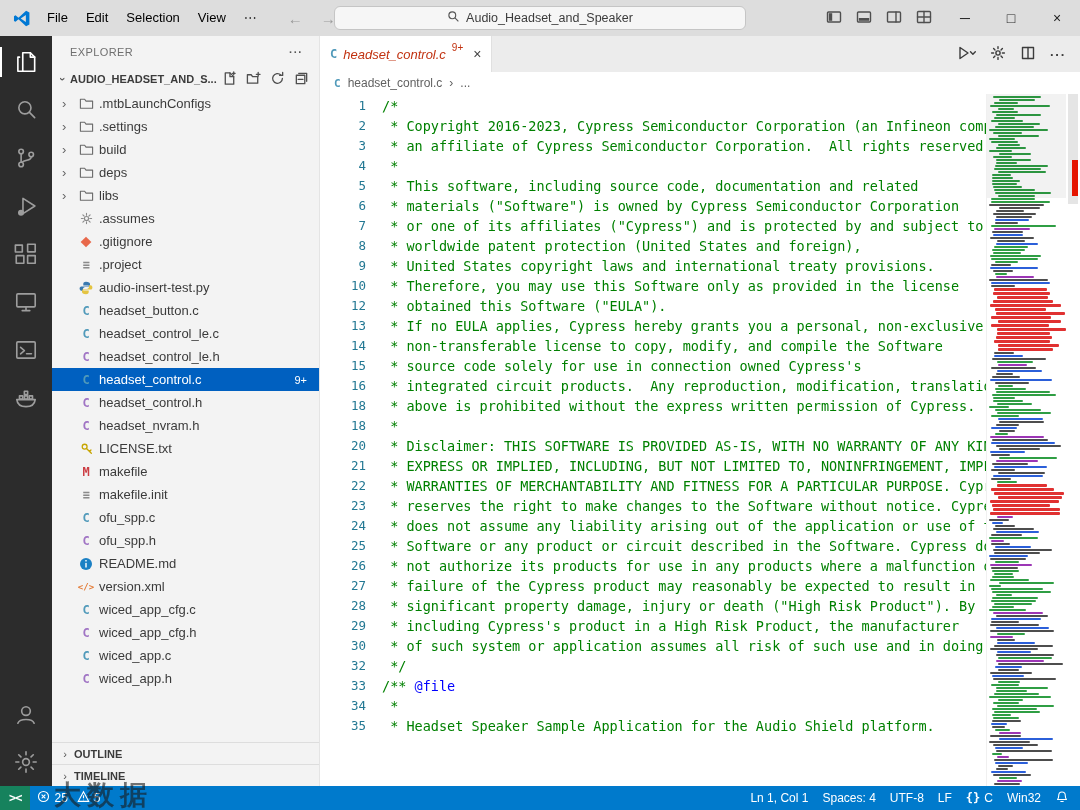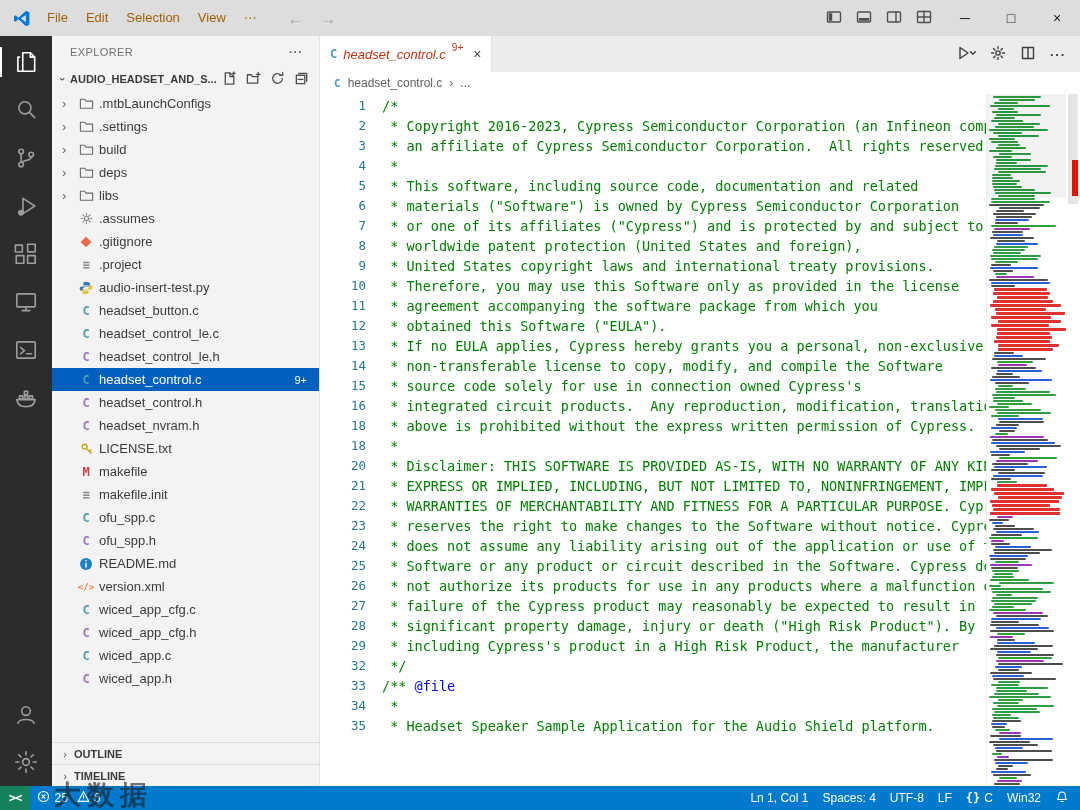--- a/index.html
+++ b/index.html
@@ -3,21 +3,21 @@
 <meta charset="utf-8">
 <style>
   * { margin:0; padding:0; box-sizing:border-box; }
   html,body { width:1080px; height:810px; overflow:hidden; }
   body { font-family:"Liberation Sans", sans-serif; font-size:13px; color:#333; background:#fff; position:relative; }
 
   
   #titlebar { position:absolute; top:0; left:0; right:0; height:36px; background:#dddddd; display:flex; align-items:center; z-index:5; }
   #logo { width:22px; height:22px; margin:0 6px 0 10px; display:flex; align-items:center; justify-content:center; }
   #menus { display:flex; }
-  .menu-item { padding:0 9px; line-height:36px; color:#a16207; font-size:13px; cursor:default; }
+  .menu-item { padding:0 9px; line-height:36px; color:#000000; font-size:13px; cursor:default; }
   #nav-arrows { margin-left:22px; display:flex; gap:18px; color:#9a9a9a; font-size:15px; }
   #searchbox { position:absolute; left:50%; transform:translateX(-50%); top:6px; width:412px; height:24px; background:#f6f6f6; border:1px solid #c5c5c5; border-radius:6px; display:flex; align-items:center; justify-content:center; gap:6px; color:#3c3c3c; font-size:12.5px; }
   #layout-controls { position:absolute; right:148px; top:0; height:36px; display:flex; gap:14px; align-items:center; color:#4f4f4f; }
   #window-controls { position:absolute; right:0; top:0; height:36px; display:flex; }
   .win-btn { width:46px; height:36px; display:flex; align-items:center; justify-content:center; font-size:14px; color:#1f1f1f; }
 
   
   #activitybar { position:absolute; top:36px; bottom:24px; left:0; width:52px; background:#2c2c2c; display:flex; flex-direction:column; align-items:center; padding-top:2px; }
   .ab-icon { width:52px; height:48px; display:flex; align-items:center; justify-content:center; color:#9d9d9d; position:relative; }
   .ab-icon.active { color:#ffffff; }
@@ -96,20 +96,29 @@
         <span class="menu-item">File</span>
         <span class="menu-item">Edit</span>
         <span class="menu-item">Selection</span>
         <span class="menu-item">View</span>
         <span class="menu-item">⋯</span>
       </div>
     <div id="nav-arrows">
       <span>←</span>
       <span>→</span>
     </div>
+    <div id="searchbox">
+      <span>
+        <svg width="13" height="13" viewBox="0 0 16 16" fill="none" stroke="#555" stroke-width="1.4">
+            <circle cx="6.5" cy="6.5" r="4.2"></circle>
+            <path d="M9.8 9.8L14 14"></path>
+          </svg>
+      </span>
+      <span>Audio_Headset_and_Speaker</span>
+    </div>
     <div id="layout-controls">
         <span><svg width="16" height="16" viewBox="0 0 16 16" fill="none" stroke="currentColor" stroke-width="1.4" stroke-linecap="round" stroke-linejoin="round">
             <rect x="1.5" y="3" width="13" height="10" rx="1"></rect>
             <rect x="2.8" y="4.2" width="3.4" height="7.6" fill="currentColor" stroke="none"></rect>
           </svg></span>
         <span><svg width="16" height="16" viewBox="0 0 16 16" fill="none" stroke="currentColor" stroke-width="1.4" stroke-linecap="round" stroke-linejoin="round">
             <rect x="1.5" y="3" width="13" height="10" rx="1"></rect>
             <rect x="2.8" y="9" width="10.4" height="2.8" fill="currentColor" stroke="none"></rect>
           </svg></span>
         <span><svg width="16" height="16" viewBox="0 0 16 16" fill="none" stroke="currentColor" stroke-width="1.4" stroke-linecap="round" stroke-linejoin="round">
@@ -515,24 +524,20 @@
         </div>
         <div class="cl">
           <span class="num">9</span>
           <span class="txt"><span class="tok-c"> * United States copyright laws and international treaty provisions.</span></span>
         </div>
         <div class="cl">
           <span class="num">10</span>
           <span class="txt"><span class="tok-c"> * Therefore, you may use this Software only as provided in the license</span></span>
         </div>
         <div class="cl">
-          <span class="num">11</span>
-          <span class="txt"><span class="tok-c"> * agreement accompanying the software package from which you</span></span>
-        </div>
-        <div class="cl">
           <span class="num">12</span>
           <span class="txt"><span class="tok-c"> * obtained this Software ("EULA").</span></span>
         </div>
         <div class="cl">
           <span class="num">13</span>
           <span class="txt"><span class="tok-c"> * If no EULA applies, Cypress hereby grants you a personal, non-exclusive,</span></span>
         </div>
         <div class="cl">
           <span class="num">14</span>
           <span class="txt"><span class="tok-c"> * non-transferable license to copy, modify, and compile the Software</span></span>
@@ -585,20 +590,24 @@
           <span class="num">27</span>
           <span class="txt"><span class="tok-c"> * failure of the Cypress product may reasonably be expected to result in</span></span>
         </div>
         <div class="cl">
           <span class="num">28</span>
           <span class="txt"><span class="tok-c"> * significant property damage, injury or death ("High Risk Product"). By</span></span>
         </div>
         <div class="cl">
           <span class="num">29</span>
           <span class="txt"><span class="tok-c"> * including Cypress's product in a High Risk Product, the manufacturer</span></span>
+        </div>
+        <div class="cl">
+          <span class="num">30</span>
+          <span class="txt"><span class="tok-c"> * of such system or application assumes all risk of such use and in doing</span></span>
         </div>
         <div class="cl">
           <span class="num">32</span>
           <span class="txt"><span class="tok-c"> */</span></span>
         </div>
         <div class="cl">
           <span class="num">33</span>
           <span class="txt"><span class="tok-c">/** </span><span class="tok-tag">@file</span></span>
         </div>
         <div class="cl">

